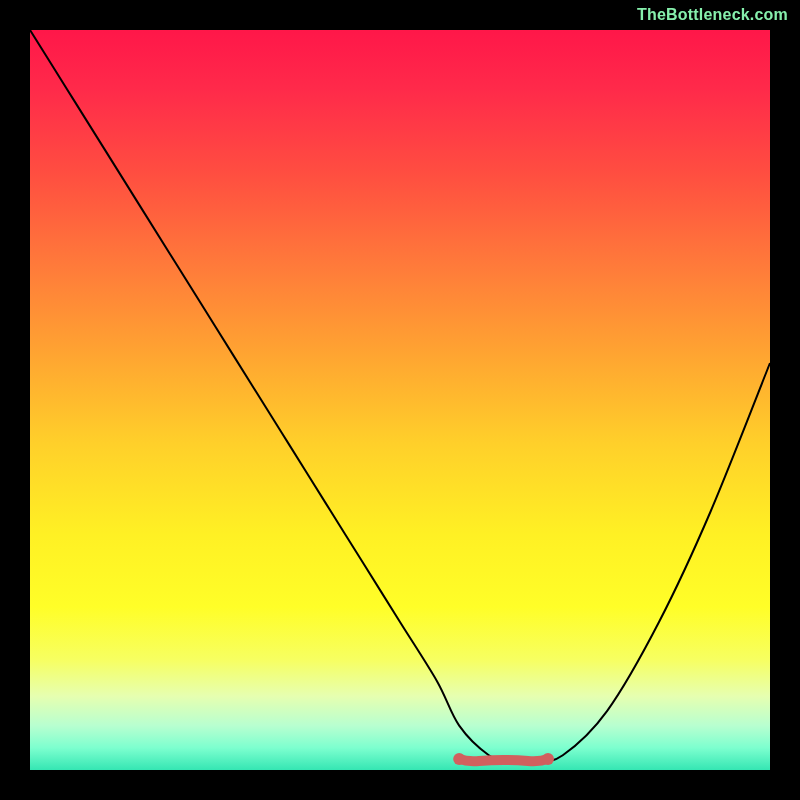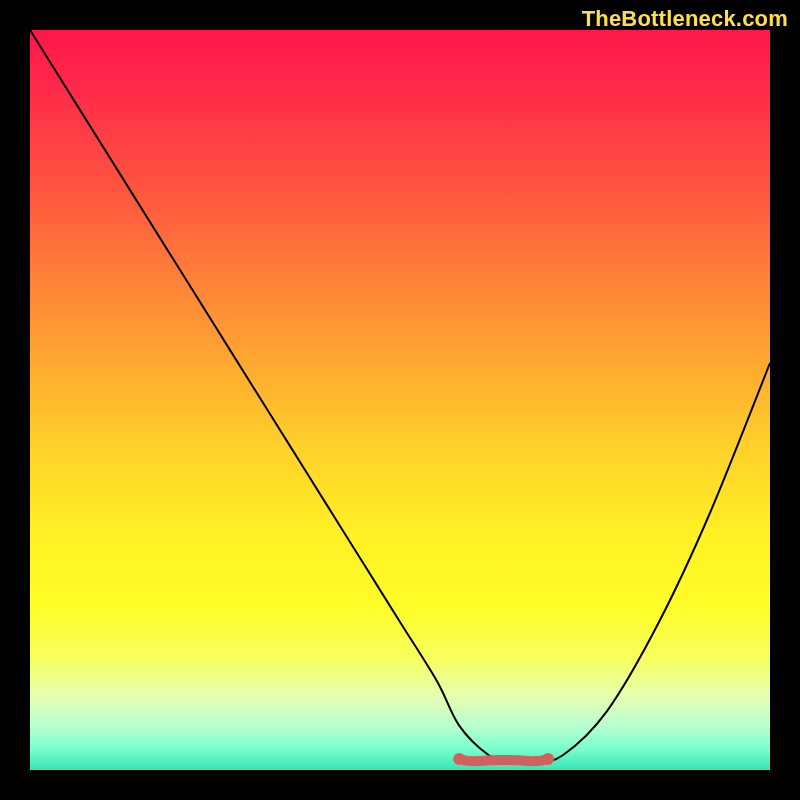--- a/index.html
+++ b/index.html
@@ -30,23 +30,23 @@
       #b8ffd0 94%,
       #7dffcf 97%,
       #35e6b3 100%
     );
   }
   .watermark {
     position: absolute;
     top: 6px;
     right: 12px;
     font-family: Arial, Helvetica, sans-serif;
-    font-size: 22px;
+    font-size: 16px;
     font-weight: 600;
-    color: #fde047;
+    color: #86efac;
     letter-spacing: 0.2px;
     user-select: none;
     text-align: center;
   }
   svg.curve {
     position: absolute;
     left: 0; top: 0;
     width: 100%;
     height: 100%;
     overflow: visible;

